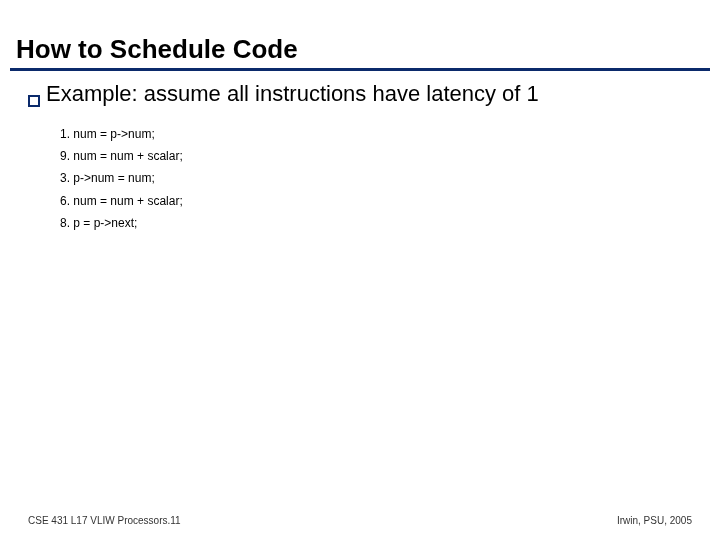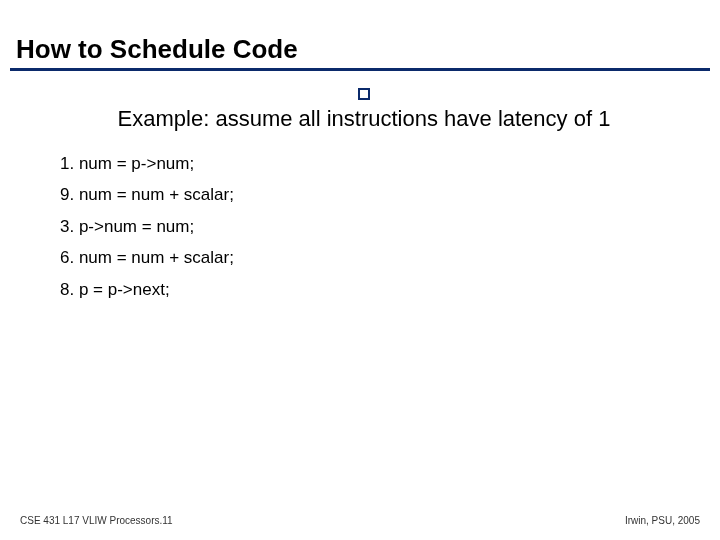--- a/index.html
+++ b/index.html
@@ -21,51 +21,50 @@
     color: #000;
     border-bottom: 3px solid #0b2a6b;
     display: block;
     padding: 0 0 3px 6px;
   }
   .content {
     padding: 10px 20px 0 28px;
   }
   .bullet-row {
     display: flex;
-    align-items: center;
+    align-items: flex-end;
     gap: 6px;
-    flex-direction: column;
   }
   .bullet-icon {
     width: 12px;
     height: 12px;
     border: 2px solid #0b2a6b;
     flex-shrink: 0;
     margin-top: 7px;
   }
   .bullet-text {
     font-size: 22px;
     color: #000;
   }
   .code-list {
     padding: 16px 0 0 32px;
   }
   .code-item {
-    font-size: 17px;
+    font-size: 12px;
     color: #000;
     line-height: 1.85;
   }
   .footer {
     position: absolute;
     bottom: 14px;
     left: 0;
     right: 0;
     display: flex;
     justify-content: space-between;
-    padding: 0 20px;
+    padding: 0 28px;
     font-size: 10px;
     color: #333;
   }
 </style>
 </head>
 <body>
 
 <div class="title-wrap">
   <span class="title">How to Schedule Code</span>
 </div>

